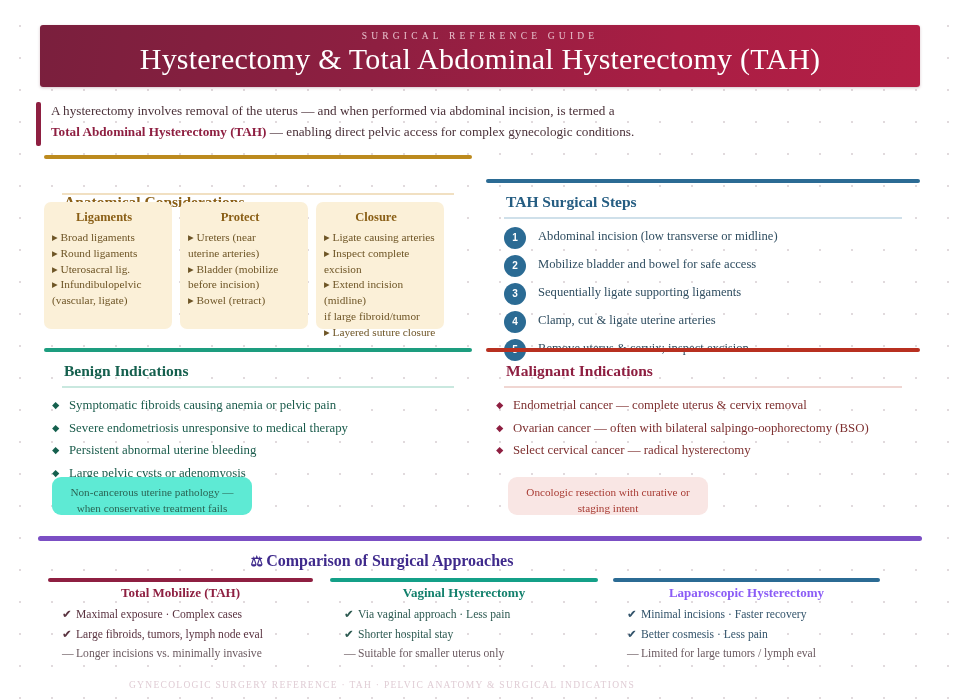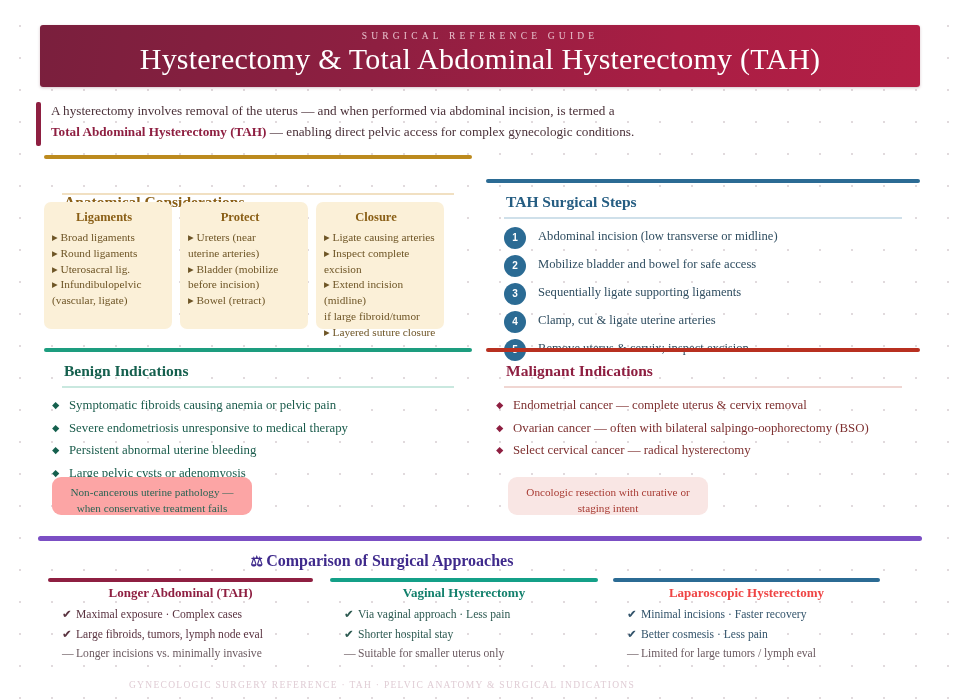--- a/index.html
+++ b/index.html
@@ -187,21 +187,21 @@
     border-radius: 9px;
     text-align: center;
     font-size: 11.2px;
     line-height: 16px;
     padding: 7px 10px;
     box-sizing: border-box;
   }
   #callout-benign {
     left: 52px; top: 477px;
     width: 200px; height: 38px;
-    background: #fca5a5;
+    background: #5eead4;
     color: #2a6454;
   }
   #callout-malignant {
     left: 508px; top: 477px;
     width: 200px; height: 38px;
     background: #f9e6e4;
     color: #a83b33;
   }
 
   
@@ -236,21 +236,21 @@
   #cmp-col-2 .cmp-rule { background: #2b6b94; }
   .cmp-title {
     position: absolute; left: 0; top: 7px;
     width: 100%;
     text-align: center;
     font-size: 13px;
     font-weight: bold;
   }
   #cmp-col-0 .cmp-title { color: #8e1f41; }
   #cmp-col-1 .cmp-title { color: #12806c; }
-  #cmp-col-2 .cmp-title { color: #ef4444; font-family: Liberation Serif, serif; }
+  #cmp-col-2 .cmp-title { color: #8b5cf6; font-family: Liberation Serif, serif; }
   .cmp-list { position: absolute; left: 14px; top: 28px; width: 250px; }
   .cmp-item {
     position: relative;
     font-size: 11.6px;
     line-height: 17.5px;
     padding-left: 14px;
     margin-bottom: 2px;
     color: #4a3038;
     white-space: nowrap;
   }
@@ -399,21 +399,21 @@
   </div>
   <div class="callout" id="callout-malignant">Oncologic resection with curative or staging intent</div>
 
   <div id="comparison-divider"></div>
   <div id="comparison-title">
     <span class="scale-icon">⚖</span><span>Comparison of Surgical Approaches</span>
   </div>
 
   <div class="cmp-col" id="cmp-col-0">
     <div class="cmp-rule"></div>
-    <div class="cmp-title">Longer Abdominal (TAH)</div>
+    <div class="cmp-title">Total Mobilize (TAH)</div>
     <div class="cmp-list">
       <div class="cmp-item">
         <span class="cmp-mark">✔</span>
         <span>Maximal exposure · Complex cases</span>
       </div>
       <div class="cmp-item">
         <span class="cmp-mark">✔</span>
         <span>Large fibroids, tumors, lymph node eval</span>
       </div>
       <div class="cmp-item con">

